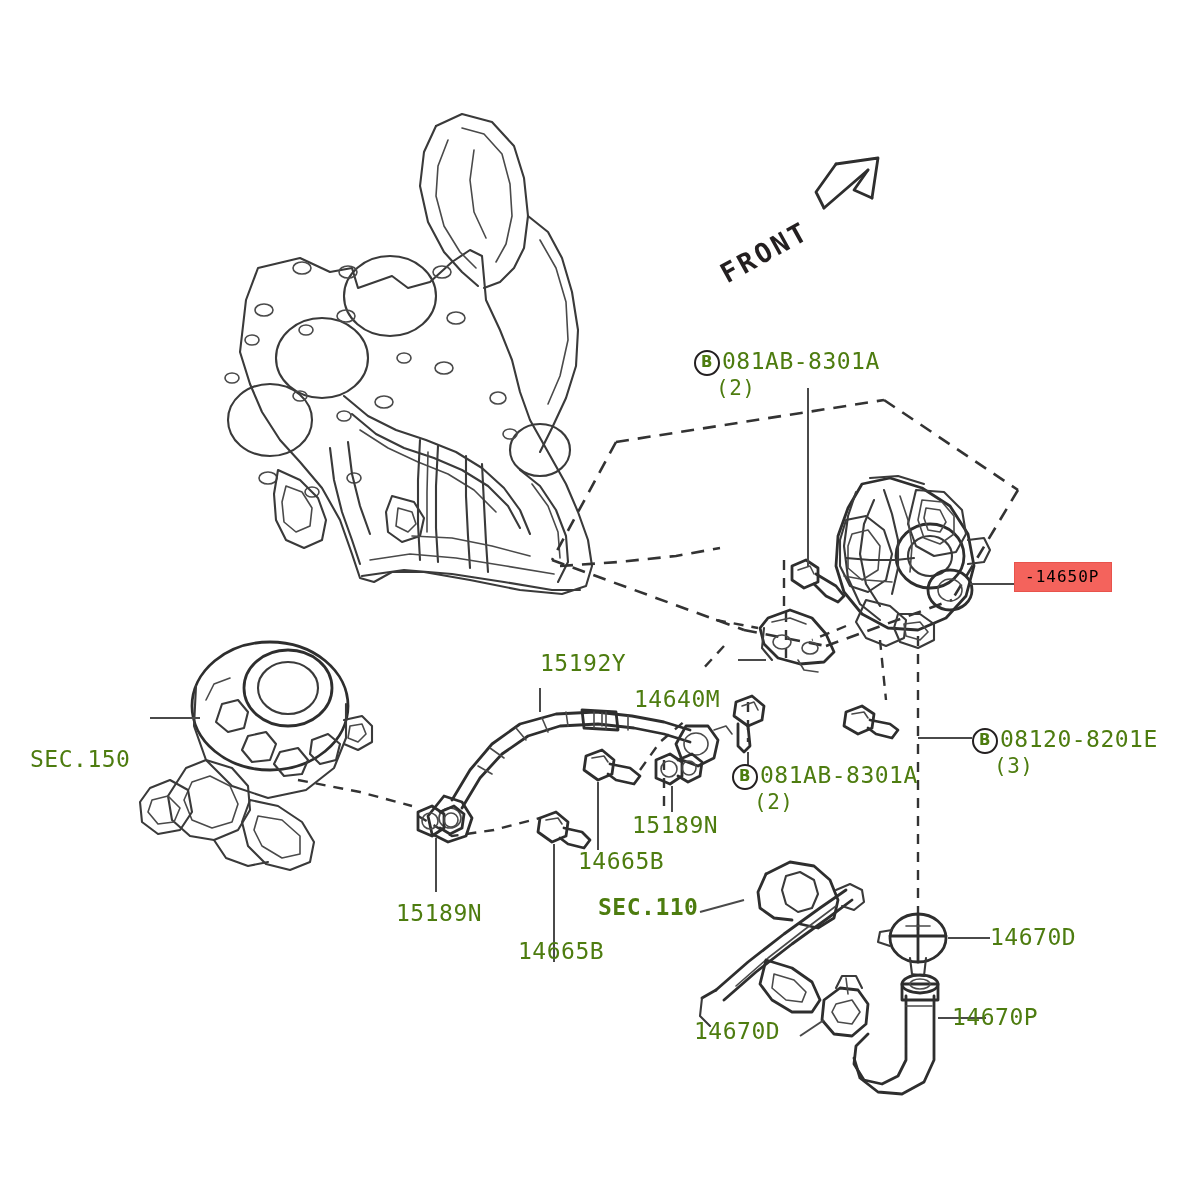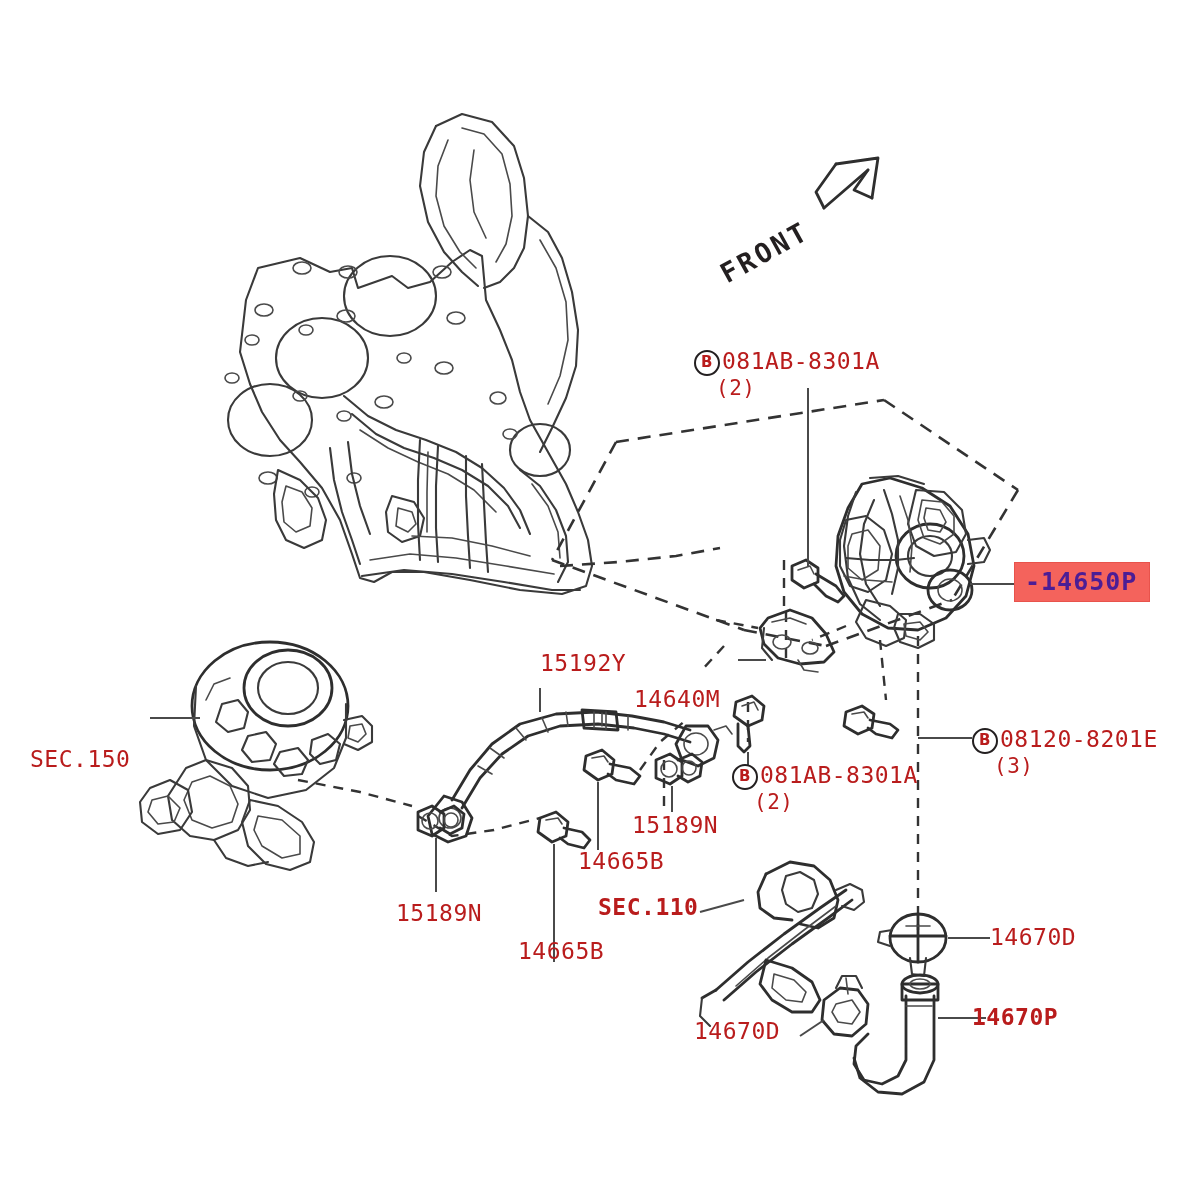--- a/index.html
+++ b/index.html
@@ -19,21 +19,21 @@
     position: absolute;
     left: 0; top: 0;
     width: 1200px;
     height: 1200px;
   }
   .label {
     position: absolute;
     font-family: "DejaVu Sans Mono", monospace;
     font-size: 23px;
     letter-spacing: 0.5px;
-    color: #b91c1c;
+    color: #4d7c0f;
     white-space: nowrap;
     line-height: 1.18;
   }
   .label-sub {
     font-size: 21px;
     letter-spacing: 0.5px;
     padding-left: 22px;
   }
   .circ-b {
     display: inline-block;
@@ -46,24 +46,24 @@
     text-align: center;
     vertical-align: 2px;
     margin-right: 2px;
     font-family: "DejaVu Sans", sans-serif;
     font-weight: bold;
   }
   .hl-box {
     position: absolute;
     background: #f4635c;
     border: 1px solid #e8534c;
-    color: #4c1d95;
+    color: #000000;
     font-family: "DejaVu Sans Mono", monospace;
-    font-size: 25px;
-    font-weight: bold;
+    font-size: 16px;
+    font-weight: normal;
     letter-spacing: 1px;
     padding: 4px 12px 5px 10px;
     white-space: nowrap;
   }
   .front-label {
     position: absolute;
     font-family: "DejaVu Sans Mono", monospace;
     font-size: 27px;
     font-weight: bold;
     letter-spacing: 3px;
@@ -462,15 +462,15 @@
   <div class="label" style="left:396px; top:900px;">15189N</div>
 
   <div class="label" style="left:598px; top:894px;font-weight:bold;">SEC.110</div>
 
   <div class="label" style="left:518px; top:938px;">14665B</div>
 
   <div class="label" style="left:990px; top:924px;">14670D</div>
 
   <div class="label" style="left:694px; top:1018px;">14670D</div>
 
-  <div class="label" style="left:972px; top:1004px;font-weight:bold;">14670P</div>
+  <div class="label" style="left:952px; top:1004px;">14670P</div>
 
 </div>
 
 </body></html>

